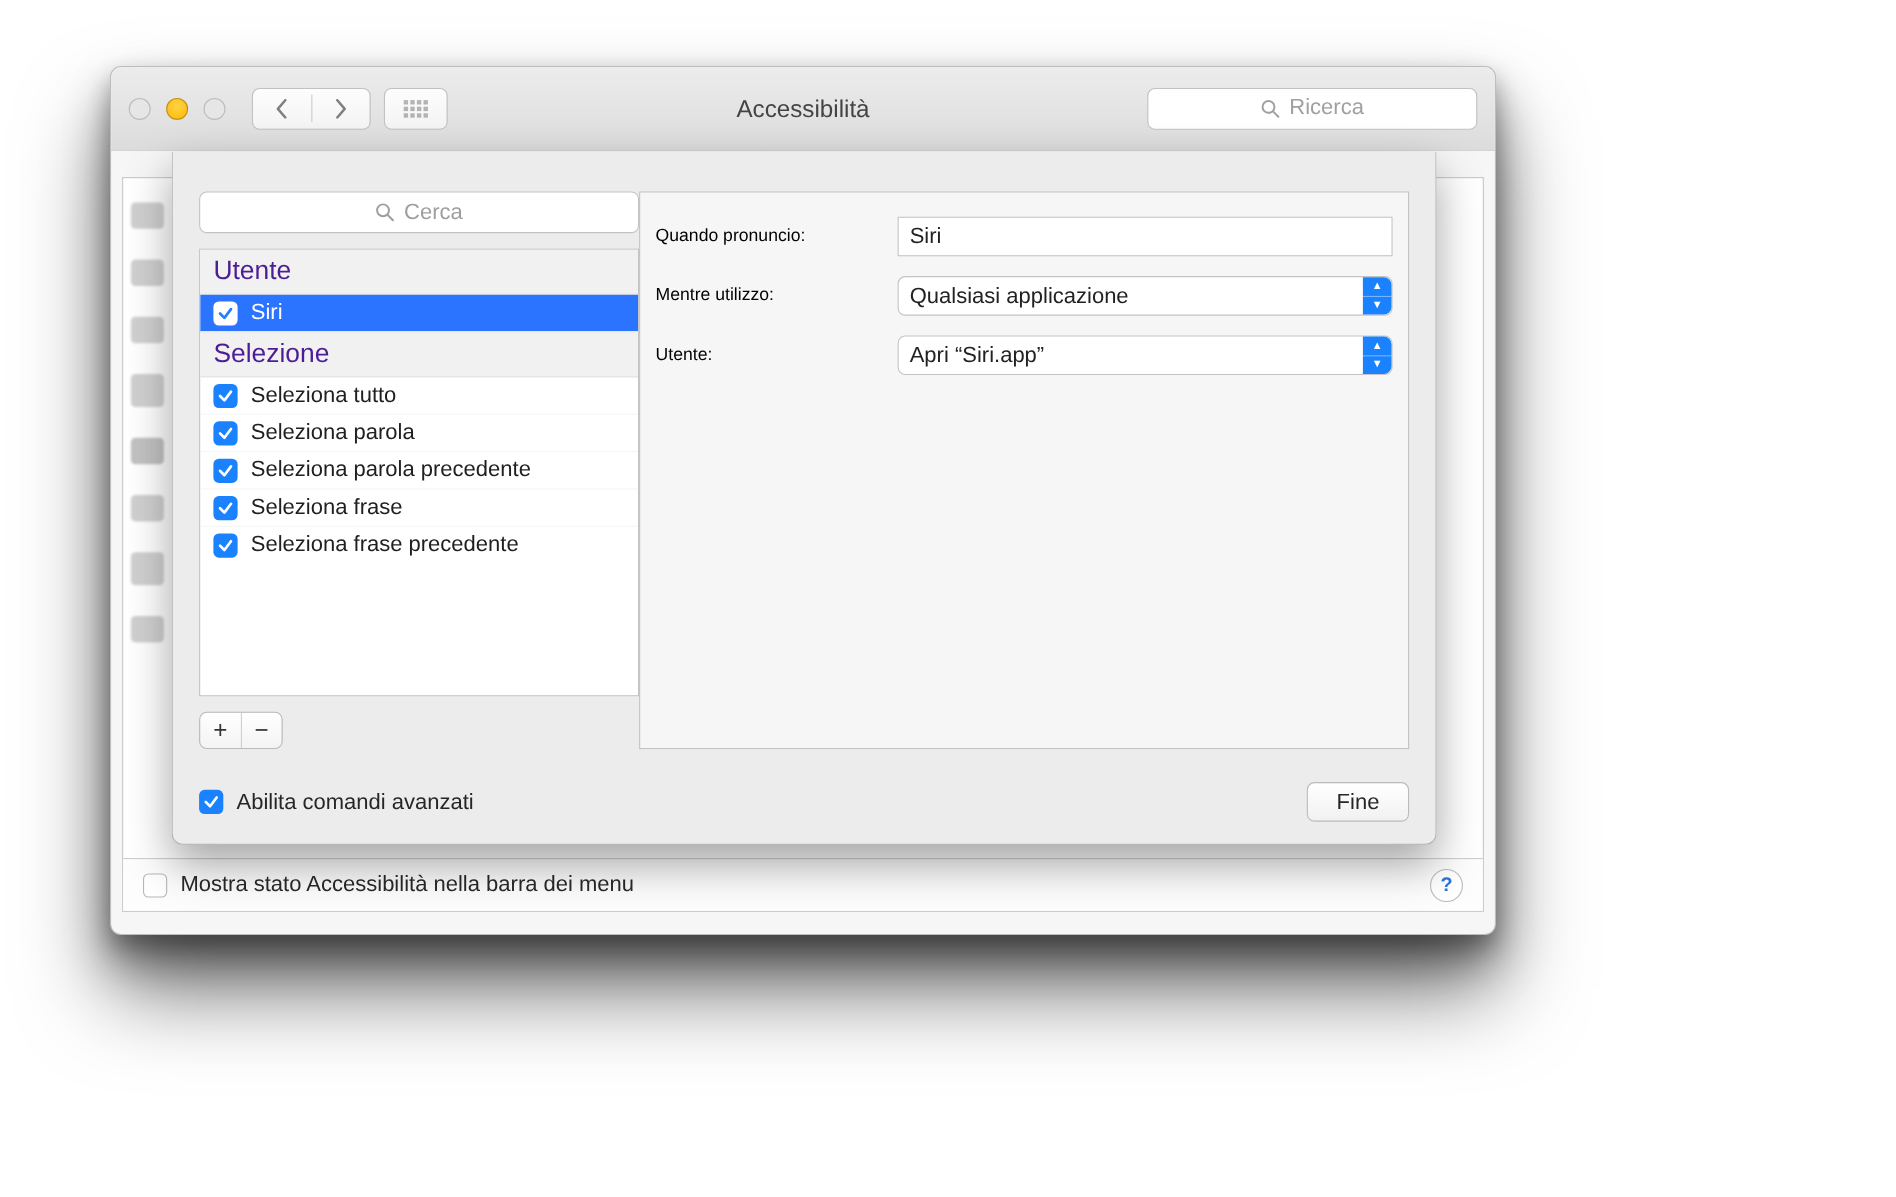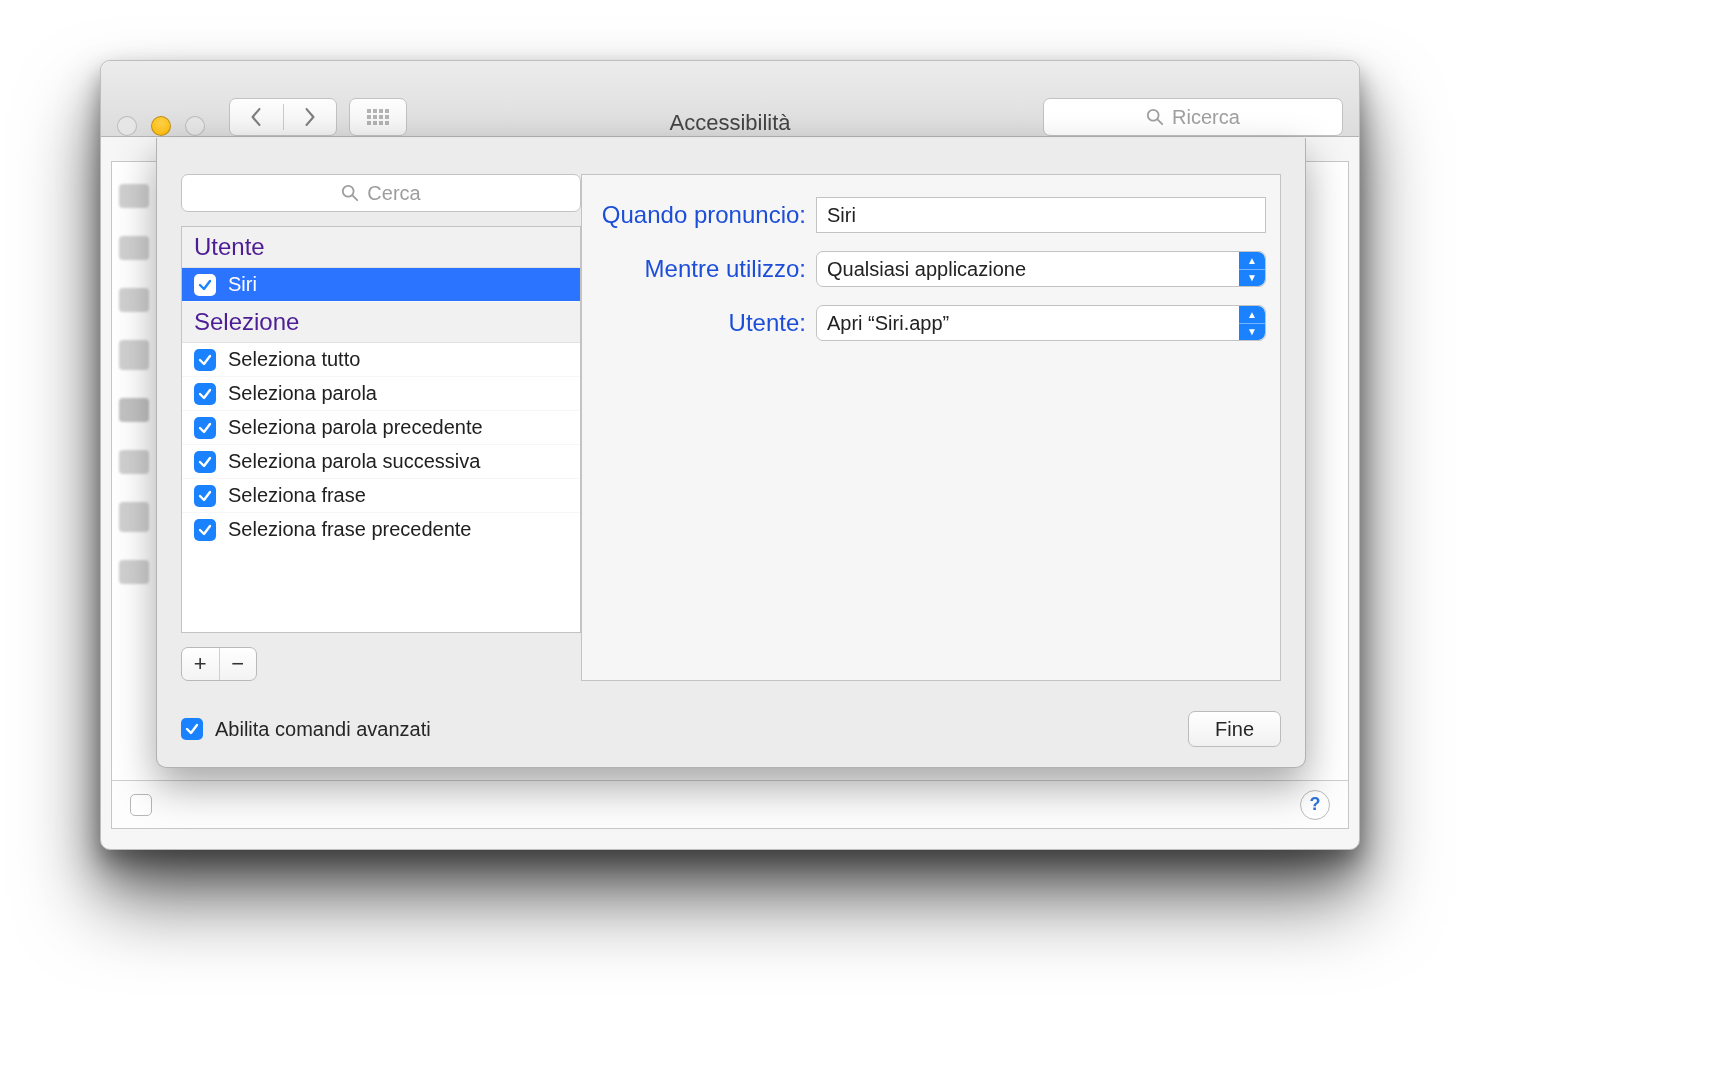--- a/index.html
+++ b/index.html
@@ -27,21 +27,21 @@
     overflow: visible;
   }
 
   
   .titlebar {
     height: 76px;
     background: linear-gradient(#ececec, #dcdcdc);
     border-bottom: 1px solid #b4b4b4;
     border-radius: 10px 10px 0 0;
     display: flex;
-    align-items: flex-end;
+    align-items: center;
     padding: 0 16px;
     position: relative;
   }
   .traffic { display: flex; gap: 14px; margin-right: 24px; }
   .light {
     width: 20px; height: 20px; border-radius: 50%;
     border: 0.5px solid rgba(0,0,0,0.18);
   }
   .light.red    { background: #e6e6e6; }
   .light.yellow { background: radial-gradient(circle at 50% 35%, #ffd24a, #ffb900); border-color: rgba(0,0,0,0.25); }
@@ -225,24 +225,23 @@
     border: 1px solid #c3c3c3;
     background: #f6f6f6;
     padding: 22px 14px 22px 14px;
   }
   .form-row {
     display: flex; align-items: center;
     margin-bottom: 18px;
   }
   .form-row label {
     width: 220px;
-    text-align: right;
     padding-right: 10px;
-    font-size: 24px;
-    color: #1d4ed8;
+    font-size: 16px;
+    color: #000000;
   }
   .text-input, .select {
     flex: 1;
     height: 36px;
     border: 1px solid #c3c3c3;
     background: #fff;
     border-radius: 0;
     padding: 0 10px;
     font-size: 20px;
     color: #222;
@@ -344,20 +343,21 @@
       <div class="blur-icon"></div>
       <div class="blur-icon tall"></div>
       <div class="blur-icon sel"></div>
       <div class="blur-icon"></div>
       <div class="blur-icon tall"></div>
       <div class="blur-icon"></div>
     </div>
 
     <div class="bottom-bar">
       <div class="square-check"></div>
+      <span>Mostra stato Accessibilità nella barra dei menu</span>
       <div class="help-btn">
         <span>?</span>
       </div>
     </div>
   </div>
 
   <div class="sheet">
     <div class="sheet-body">
 
       <div class="left-col">
@@ -401,28 +401,20 @@
                 </div>
               <span>Seleziona parola</span>
             </div>
             <div class="row">
               <div class="chk">
                   <svg width="14" height="14" viewBox="0 0 14 14">
                     <path d="M2 7 L6 11 L12 3" fill="none" stroke-width="2.4" stroke-linecap="round" stroke-linejoin="round"></path>
                   </svg>
                 </div>
               <span>Seleziona parola precedente</span>
-            </div>
-            <div class="row">
-              <div class="chk">
-                  <svg width="14" height="14" viewBox="0 0 14 14">
-                    <path d="M2 7 L6 11 L12 3" fill="none" stroke-width="2.4" stroke-linecap="round" stroke-linejoin="round"></path>
-                  </svg>
-                </div>
-              <span>Seleziona parola successiva</span>
             </div>
             <div class="row">
               <div class="chk">
                   <svg width="14" height="14" viewBox="0 0 14 14">
                     <path d="M2 7 L6 11 L12 3" fill="none" stroke-width="2.4" stroke-linecap="round" stroke-linejoin="round"></path>
                   </svg>
                 </div>
               <span>Seleziona frase</span>
             </div>
             <div class="row">

